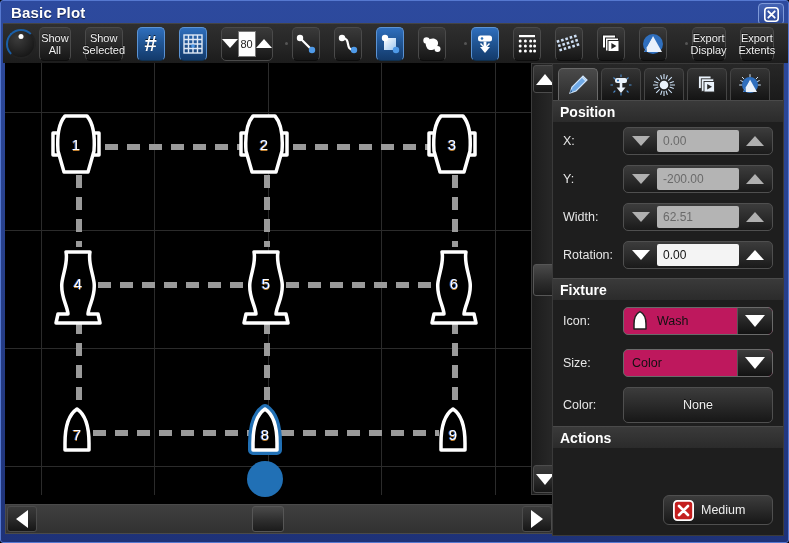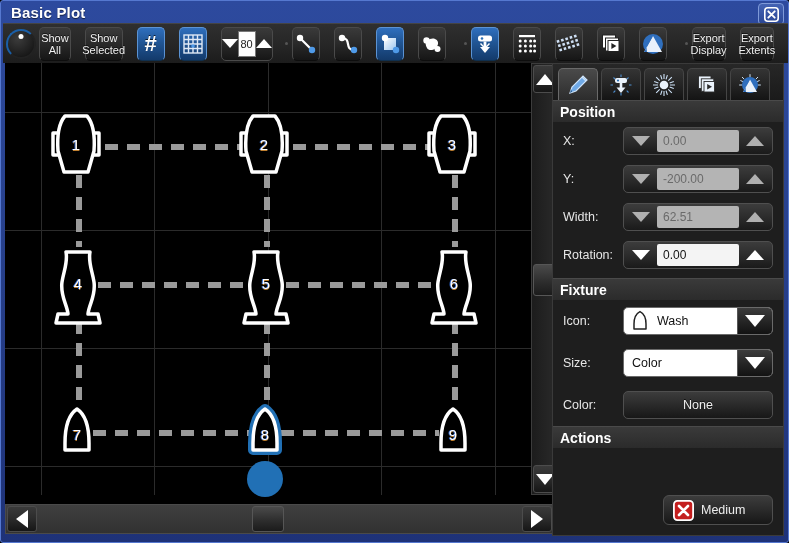--- a/index.html
+++ b/index.html
@@ -224,37 +224,37 @@
   .sp-field.disabled{background:#b4b4b4;color:#6a6a6a;}
   .sp-field.enabled{background:#f4f4f4;color:#111;}
   .tri-d-s{width:0;height:0;border-left:9px solid transparent;border-right:9px solid transparent;border-top:10px solid #b0b0b0;}
   .tri-u-s{width:0;height:0;border-left:9px solid transparent;border-right:9px solid transparent;border-bottom:10px solid #b0b0b0;}
   .tri-d-b{width:0;height:0;border-left:9px solid transparent;border-right:9px solid transparent;border-top:10px solid #ffffff;}
   .tri-u-b{width:0;height:0;border-left:9px solid transparent;border-right:9px solid transparent;border-bottom:10px solid #ffffff;}
 
   .combo{
     flex:1;height:28px;display:flex;align-items:center;
     border-radius:5px;overflow:hidden;
-    background:#ffffff;
+    background:#be185d;
     border:1px solid #6a6a6a;box-sizing:border-box;gap:34px;
   }
   .combo-text{
     flex:1;display:flex;align-items:center;gap:6px;
     font-size:12.5px;color:#111;padding-left:5px;
     height:100%;
   }
   .combo-arrow{
     width:34px;height:100%;
     background:linear-gradient(180deg,#3c3c3c 0%,#242424 55%,#121212 100%);
     display:flex;align-items:center;justify-content:center;cursor:pointer;
     border-left:1px solid #555;
   }
   .tri-d-w{width:0;height:0;border-left:10px solid transparent;border-right:10px solid transparent;border-top:12px solid #fff;}
   .darkbtn{
-    flex:1;height:28px;border-radius:5px;
+    flex:1;height:36px;border-radius:5px;
     background:linear-gradient(180deg,#3c3c3c 0%,#2a2a2a 50%,#171717 100%);
     border:1px solid #4f4f4f;box-sizing:border-box;
     display:flex;align-items:center;justify-content:center;
     color:#ededed;font-size:12.5px;cursor:pointer;
     text-shadow:0 -1px 0 rgba(0,0,0,.7);
   }
   #delete-button{
     position:absolute;right:10px;bottom:10px;width:110px;height:30px;
     border-radius:6px;
     background:linear-gradient(180deg,#3c3c3c 0%,#2a2a2a 50%,#171717 100%);

